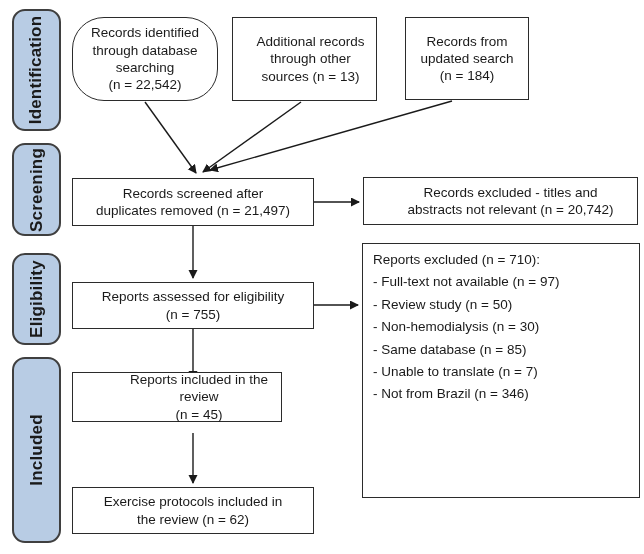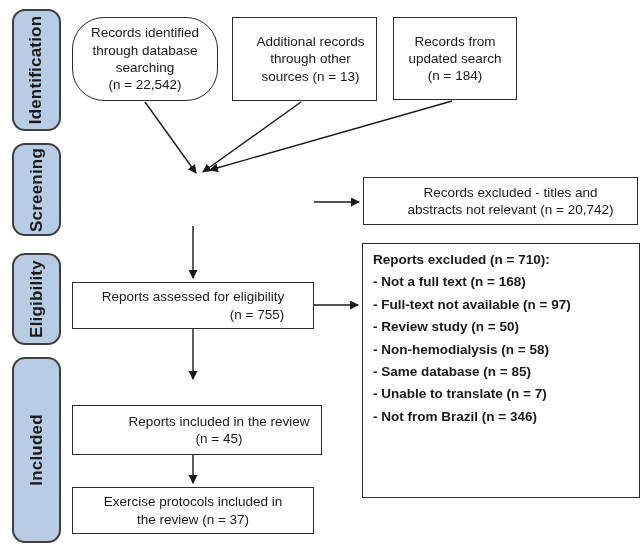--- a/index.html
+++ b/index.html
@@ -23,21 +23,21 @@
   .box{
     position:absolute;background:#fff;border:1.6px solid var(--box-border,#2b2b2b);
     display:flex;align-items:center;justify-content:center;text-align:center;
     font-size:13.5px;line-height:1.28;white-space:pre-line;
     padding:2px 4px;box-sizing:border-box;
   }
   .box.list{
     flex-direction:column;align-items:flex-start;justify-content:flex-start;
     text-align:left;white-space:normal;padding:5px 10px;line-height:22.4px;
   }
-  .list-line{display:block;font-weight:bold;}
+  .list-line{display:block;}
 </style>
 </head>
 <body>
 
 <div class="canvas">
 
   <svg class="arrows" viewBox="0 0 644 554">
     <defs>
       <marker id="ah" markerWidth="10" markerHeight="10" refX="8" refY="4.5" orient="auto" markerUnits="userSpaceOnUse">
         <path class="ah" d="M0,0 L9,4.5 L0,9 Z"></path>
@@ -72,39 +72,40 @@
     <span class="stage-label">Included</span>
   </div>
 
   <div class="box" style="left:72px;top:17px;width:146px;height:84px;border-radius:32px;">Records identified
 through database
 searching
 (n = 22,542)</div>
   <div class="box" style="left:232px;top:17px;width:145px;height:84px;padding-left:16px;">Additional records
 through other
 sources (n = 13)</div>
-  <div class="box" style="left:393px;top:17px;width:124px;height:83px;">Records from
+  <div class="box" style="left:405px;top:17px;width:124px;height:83px;">Records from
 updated search
 (n = 184)</div>
 
+  <div class="box" style="left:72px;top:178px;width:242px;height:48px;">Records screened after
+duplicates removed (n = 21,497)</div>
   <div class="box" style="left:363px;top:177px;width:275px;height:48px;padding-left:24px;">Records excluded - titles and
 abstracts not relevant (n = 20,742)</div>
 
-  <div class="box" style="left:72px;top:282px;width:242px;height:47px;text-align:right;">Reports assessed for eligibility
+  <div class="box" style="left:72px;top:282px;width:242px;height:47px;">Reports assessed for eligibility
 (n = 755)</div>
 
   <div class="box list" style="left:362px;top:243px;width:278px;height:255px;">
     <span class="list-line">Reports excluded (n = 710):</span>
-    <span class="list-line">- Not a full text (n = 168)</span>
     <span class="list-line">- Full-text not available (n = 97)</span>
     <span class="list-line">- Review study (n = 50)</span>
-    <span class="list-line">- Non-hemodialysis (n = 58)</span>
+    <span class="list-line">- Non-hemodialysis (n = 30)</span>
     <span class="list-line">- Same database (n = 85)</span>
     <span class="list-line">- Unable to translate (n = 7)</span>
     <span class="list-line">- Not from Brazil (n = 346)</span>
   </div>
 
-  <div class="box" style="left:72px;top:405px;width:250px;height:50px;padding-left:48px;">Reports included in the review
+  <div class="box" style="left:72px;top:372px;width:210px;height:50px;padding-left:48px;">Reports included in the review
 (n = 45)</div>
   <div class="box" style="left:72px;top:487px;width:242px;height:47px;">Exercise protocols included in
-the review (n = 37)</div>
+the review (n = 62)</div>
 
 </div>
 
 </body></html>

